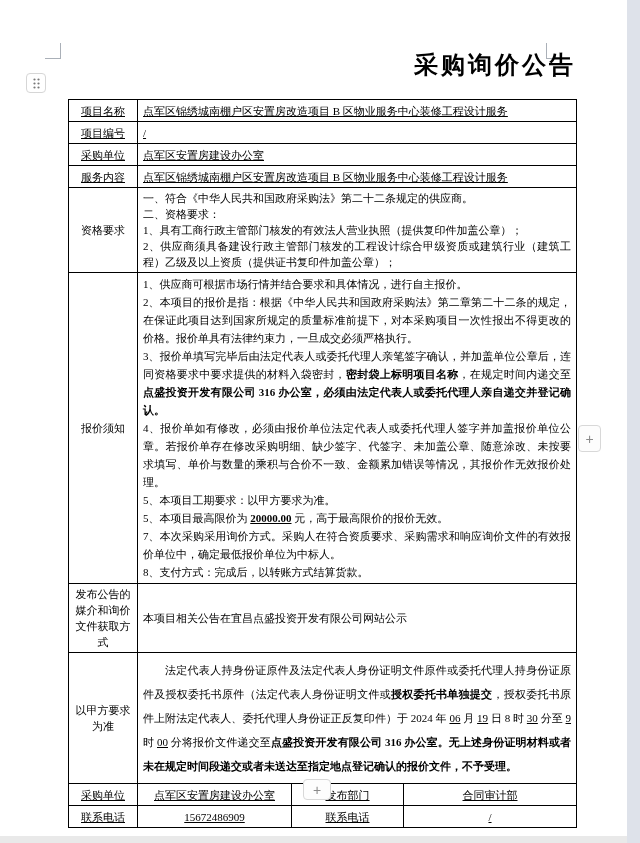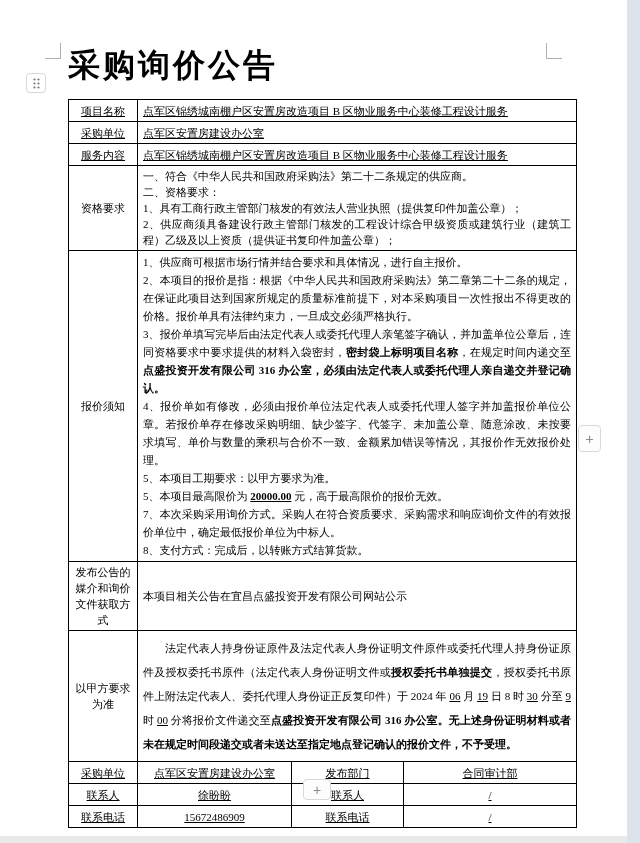--- a/index.html
+++ b/index.html
@@ -5,22 +5,22 @@
   html,body{margin:0;padding:0;}
   body{background:#e9e9e9;font-family:"Liberation Serif","DejaVu Serif",serif;color:#000;}
   .viewport{position:relative;width:640px;height:843px;background:#e9e9e9;overflow:hidden;}
   .page{position:absolute;left:0;top:0;width:627px;height:836px;background:#ffffff;}
   .right-gutter{position:absolute;left:627px;top:0;width:13px;height:843px;background:#dee2ea;}
   .corner-mark{position:absolute;width:15px;height:15px;}
   .corner-mark.tl{left:45px;top:43px;border-right:1px solid #aab0b8;border-bottom:1px solid #aab0b8;}
   .corner-mark.tr{left:546px;top:43px;border-left:1px solid #aab0b8;border-bottom:1px solid #aab0b8;}
   .handle-btn{position:absolute;left:26px;top:73px;width:20px;height:20px;border:1px solid #d6d6d6;
     border-radius:4px;background:#fff;display:flex;align-items:center;justify-content:center;cursor:pointer;box-sizing:border-box;}
-  .doc-title{position:absolute;left:68px;top:50px;width:508px;text-align:left;
-    font-size:32px;font-weight:bold;letter-spacing:3px;line-height:30px;}
+  .doc-title{position:absolute;left:68px;top:50px;width:508px;text-align:right;
+    font-size:24px;font-weight:bold;letter-spacing:3px;line-height:30px;}
   .doc-table{position:absolute;left:68px;top:99px;width:508px;border-collapse:collapse;
     table-layout:fixed;font-size:11px;}
   .doc-table td{border:1px solid #000;padding:2px 5px;line-height:16px;vertical-align:middle;
     overflow:hidden;word-break:break-all;}
   td.lbl{text-align:center;padding:2px 2px;}
   td.ctr{text-align:center;}
   td.h22{height:17px;text-decoration:underline;}
   .doc-table p{margin:0;text-align:justify;}
   .notes p{line-height:18px;}
   .qual p{line-height:16px;}
@@ -67,20 +67,24 @@
         <col style="width:112px">
         <col style="width:173px">
       </colgroup>
 
     <tbody>
         <tr>
       <td class="lbl h22">项目名称</td>
       <td colspan="3" class="h22">点军区锦绣城南棚户区安置房改造项目 B 区物业服务中心装修工程设计服务</td>
     </tr>
     <tr>
+      <td class="lbl h22">项目编号</td>
+      <td colspan="3" class="h22">/</td>
+    </tr>
+    <tr>
       <td class="lbl h22">采购单位</td>
       <td colspan="3" class="h22">点军区安置房建设办公室</td>
     </tr>
     <tr>
       <td class="lbl h22">服务内容</td>
       <td colspan="3" class="h22">点军区锦绣城南棚户区安置房改造项目 B 区物业服务中心装修工程设计服务</td>
     </tr>
 
     <tr>
       <td class="lbl">资格要求</td>
@@ -119,26 +123,20 @@
       </td>
     </tr>
 
     <tr>
       <td class="lbl h22">采购单位</td>
       <td class="ctr h22">点军区安置房建设办公室</td>
       <td class="ctr h22">发布部门</td>
       <td class="ctr h22">合同审计部</td>
     </tr>
     <tr>
-      <td class="lbl h22">联系人</td>
-      <td class="ctr h22">徐盼盼</td>
-      <td class="ctr h22">联系人</td>
-      <td class="ctr h22">/</td>
-    </tr>
-    <tr>
       <td class="lbl h22">联系电话</td>
       <td class="ctr h22">15672486909</td>
       <td class="ctr h22">联系电话</td>
       <td class="ctr h22">/</td>
     </tr>
 
   </tbody>
     </table>
 
   <div class="plus-btn plus-col">

